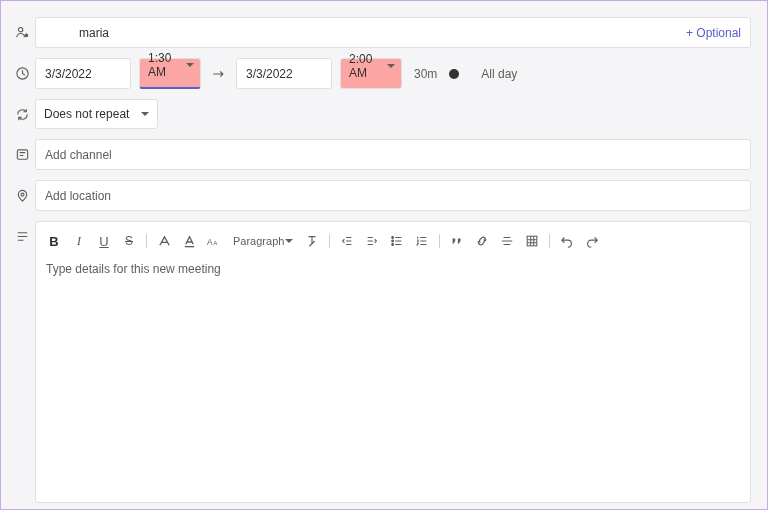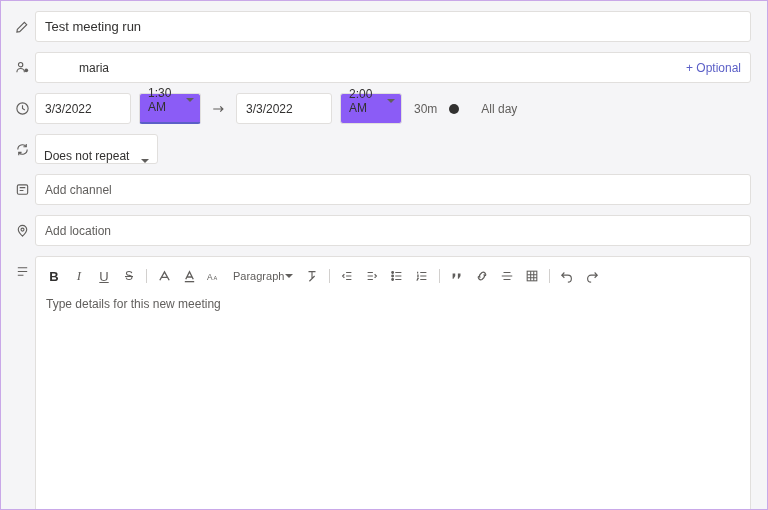--- a/index.html
+++ b/index.html
@@ -63,21 +63,21 @@
     right: 10px;
     color: #5b5fc7;
     font-size: 12px;
     cursor: pointer;
   }
   .dt-row .content { gap: 8px; }
   .date-box { width: 96px; font-size: 12px; color: #323130; }
   .time-box {
     width: 62px;
     height: 31px;
-    background: #8b5cf6;
+    background: #fca5a5;
     border: 1px solid #e1dfdd;
     border-radius: 3px;
     display: flex;
     align-items: center;
     justify-content: space-between;
     padding: 0 6px 16px 8px;
     font-size: 12px;
     color: #323130;
   }
   .time-box.active { border-bottom: 2px solid #5b5fc7; }
@@ -94,21 +94,21 @@
     width: 10px; height: 10px; border-radius: 50%;
     background: #323130;
   }
   .allday { font-size: 12px; color: #605e5c; padding-left: 14px; }
   .repeat-box {
     background: #fff;
     border: 1px solid #e1dfdd;
     border-radius: 3px;
     height: 30px;
     display: flex;
-    align-items: flex-end;
+    align-items: center;
     padding: 0 8px;
     font-size: 12px;
     color: #323130;
     gap: 12px;
   }
   .full { width: 100%; font-size: 12px; color: #605e5c; }
   .editor-box {
     background: #fff;
     border: 1px solid #e1dfdd;
     border-radius: 3px;
@@ -149,34 +149,20 @@
     font-size: 12px;
     color: #605e5c;
     min-height: 230px;
   }
 </style>
 </head>
 <body>
 
 <div class="form">
 
-  <div class="row first">
-    <div class="rail">
-      <span>
-        <svg viewBox="0 0 16 16" fill="none" stroke="currentColor" stroke-width="1.2">
-          <path d="M2.5 11 L10 3.5 L12.5 6 L5 13.5 L2 14 Z"></path>
-        </svg>
-      </span>
-    </div>
-    <div class="content">
-      <div class="white-box title-input">
-        <span>Test meeting run</span>
-      </div>
-    </div>
-  </div>
 
   <div class="row">
     <div class="rail">
       <span>
         <svg viewBox="0 0 16 16" fill="none" stroke="currentColor" stroke-width="1.2">
           <circle cx="6" cy="5" r="2.3"></circle>
             <path d="M2 13c0-2.5 2-4 4-4s4 1.5 4 4"></path>
           <circle cx="12" cy="11" r="2" fill="currentColor" stroke="none"></circle>
         </svg>
       </span>

